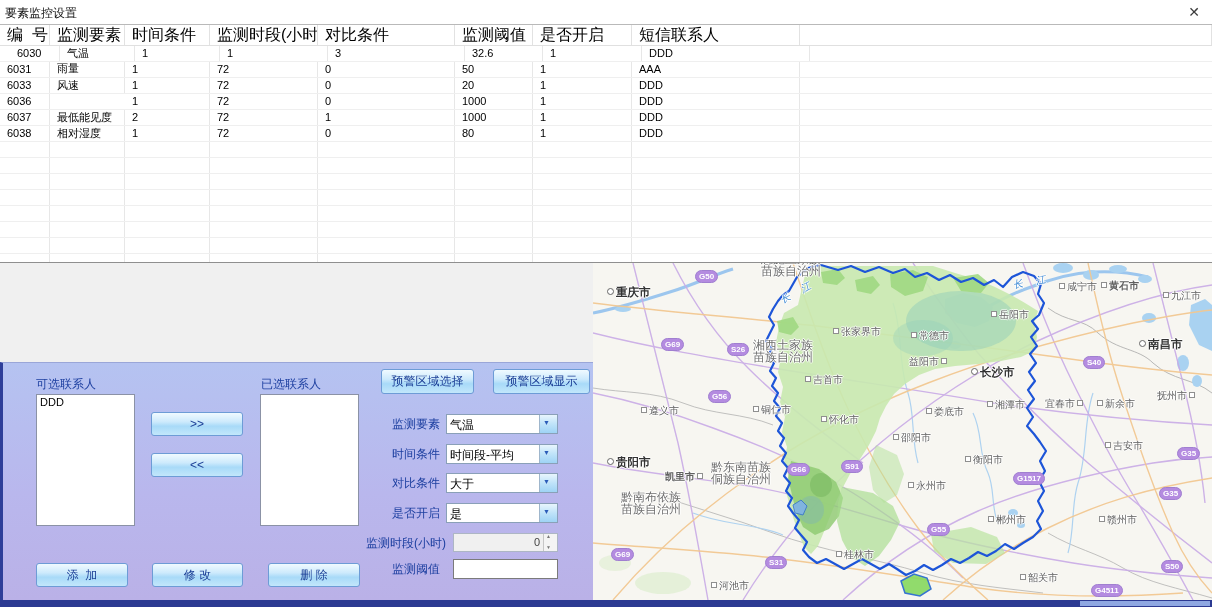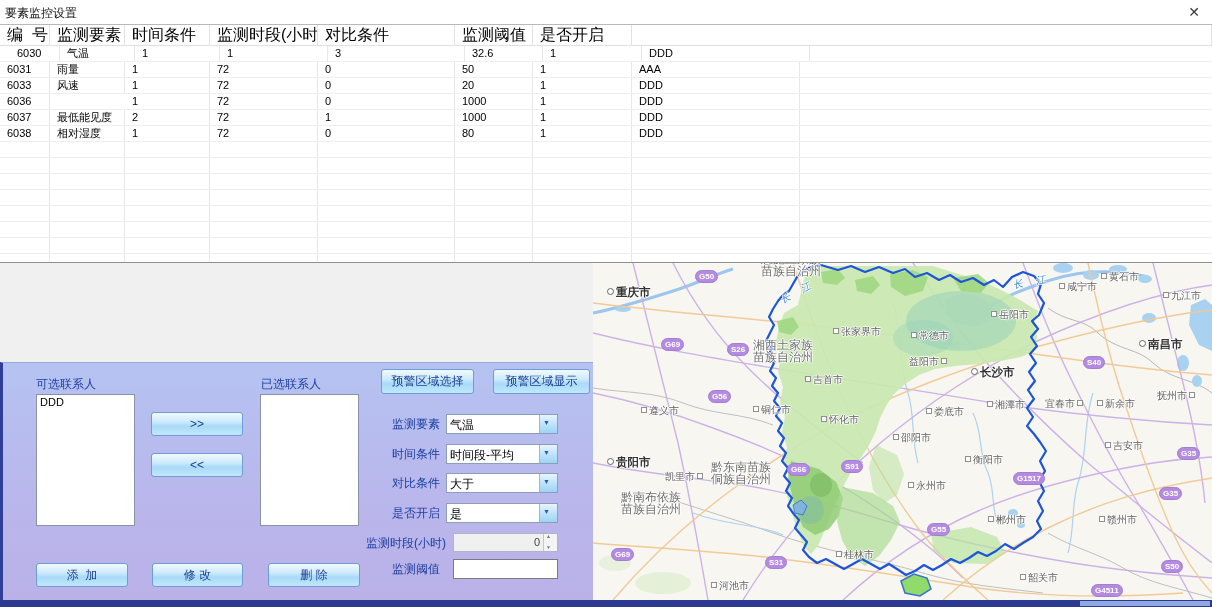--- a/index.html
+++ b/index.html
@@ -71,36 +71,37 @@
 
 <div class="dtable">
     <div class="thead">
       <div class="th" style="width: 50px;">编  号</div>
       <div class="th" style="width: 75px;">监测要素</div>
       <div class="th" style="width: 85px;">时间条件</div>
       <div class="th" style="width: 108px;">监测时段(小时)</div>
       <div class="th" style="width: 137px;">对比条件</div>
       <div class="th" style="width: 78px;">监测阈值</div>
       <div class="th" style="width: 99px;">是否开启</div>
+      <div class="th" style="width: 168px;">短信联系人</div>
       <div class="th thfill"></div>
     </div>
     <div class="trow">
       <div class="td" style="width: 50px; margin-left: 10px;">6030</div>
       <div class="td" style="width: 75px;">气温</div>
       <div class="td" style="width: 85px;">1</div>
       <div class="td" style="width: 108px;">1</div>
       <div class="td" style="width: 137px;">3</div>
       <div class="td" style="width: 78px;">32.6</div>
       <div class="td" style="width: 99px;">1</div>
       <div class="td" style="width: 168px;">DDD</div>
       <div class="td tdfill"></div>
     </div>
     <div class="trow">
       <div class="td" style="width: 50px;">6031</div>
-      <div class="td" style="width: 75px;">雨量</div>
+      <div class="td" style="width: 75px; font-family: Liberation Mono, monospace;">雨量</div>
       <div class="td" style="width: 85px;">1</div>
       <div class="td" style="width: 108px;">72</div>
       <div class="td" style="width: 137px;">0</div>
       <div class="td" style="width: 78px;">50</div>
       <div class="td" style="width: 99px;">1</div>
       <div class="td" style="width: 168px;">AAA</div>
       <div class="td tdfill"></div>
     </div>
     <div class="trow">
       <div class="td" style="width: 50px;">6033</div>
@@ -368,39 +369,39 @@
 
     <path d="M200,242 L208,237 L214,243 L210,252 L202,250 Z" fill="#7fb3e8" stroke="#3a77cc" stroke-width="1" opacity="0.9"></path>
     <path d="M308,318 L321,311 L334,315 L338,326 L327,333 L312,330 Z" fill="#86d95e" stroke="#2266cc" stroke-width="1.5" opacity="0.9"></path>
 
     <path d="M196,28 L204,14 L215,5 L228,2 L245,7 L258,3 L272,9 L286,4 L300,10 L312,6 L322,14 L334,10 L346,17 L357,12 L368,19 L380,15 L391,22 L401,17 L410,24 L419,14 L430,9 L441,13 L448,21 L445,31 L451,40 L446,52 L439,58 L445,66 L438,74 L444,83 L437,91 L443,100 L436,109 L442,118 L435,127 L441,136 L434,145 L440,154 L434,163 L441,171 L447,179 L453,188 L447,198 L452,208 L446,218 L451,228 L445,238 L450,248 L444,258 L448,266 L440,274 L430,280 L421,286 L412,281 L403,288 L394,293 L385,289 L376,295 L367,300 L358,296 L349,302 L340,307 L331,302 L322,308 L313,312 L304,306 L296,301 L287,306 L278,301 L269,296 L260,301 L251,306 L242,301 L233,296 L224,300 L216,294 L210,287 L214,279 L208,272 L202,265 L206,257 L200,250 L195,243 L199,235 L193,228 L197,220 L191,213 L195,205 L189,198 L193,190 L187,183 L191,175 L185,168 L189,160 L183,153 L187,145 L181,138 L185,130 L179,123 L183,115 L177,108 L181,100 L175,93 L179,85 L173,78 L177,70 L181,62 L176,54 L180,46 L185,38 L190,32 Z" fill="none" stroke="#1d55d8" stroke-width="2.2" stroke-linejoin="round"></path>
   </svg>
   <div class="maplabels">
       <span class="city cap" style="left: 14px; top: 22px;">重庆市</span>
       <span class="city" style="left: 48px; top: 141px;">遵义市</span>
       <span class="city cap" style="left: 14px; top: 192px;">贵阳市</span>
-      <span class="city mr" style="left: 72px; top: 207px;">凯里市</span>
+      <span class="city mr" style="left: 72px; top: 207px; font-weight: bold;">凯里市</span>
       <span class="city" style="left: 118px; top: 316px;">河池市</span>
       <span class="city" style="left: 243px; top: 285px;">桂林市</span>
       <span class="city" style="left: 160px; top: 140px;">铜仁市</span>
       <span class="city" style="left: 212px; top: 110px;">吉首市</span>
       <span class="city" style="left: 240px; top: 62px;">张家界市</span>
       <span class="city" style="left: 318px; top: 66px;">常德市</span>
       <span class="city mr" style="left: 316px; top: 92px;">益阳市</span>
       <span class="city" style="left: 398px; top: 45px;">岳阳市</span>
       <span class="city cap" style="left: 378px; top: 102px;">长沙市</span>
       <span class="city" style="left: 394px; top: 135px;">湘潭市</span>
       <span class="city" style="left: 333px; top: 142px;">娄底市</span>
       <span class="city" style="left: 300px; top: 168px;">邵阳市</span>
       <span class="city" style="left: 372px; top: 190px;">衡阳市</span>
       <span class="city" style="left: 315px; top: 216px;">永州市</span>
       <span class="city" style="left: 395px; top: 250px;">郴州市</span>
       <span class="city" style="left: 228px; top: 150px;">怀化市</span>
       <span class="city" style="left: 466px; top: 17px;">咸宁市</span>
-      <span class="city" style="left: 508px; top: 7px;">黄石市</span>
+      <span class="city" style="left: 508px; top: 16px; font-weight: bold;">黄石市</span>
       <span class="city" style="left: 570px; top: 26px;">九江市</span>
       <span class="city cap" style="left: 546px; top: 74px;">南昌市</span>
       <span class="city mr" style="left: 564px; top: 126px;">抚州市</span>
       <span class="city" style="left: 504px; top: 134px;">新余市</span>
       <span class="city mr" style="left: 452px; top: 134px;">宜春市</span>
       <span class="city" style="left: 512px; top: 176px;">吉安市</span>
       <span class="city" style="left: 506px; top: 250px;">赣州市</span>
       <span class="city" style="left: 427px; top: 308px;">韶关市</span>
       <div class="area" style="left: 168px; top: -10px;">
         <div>恩施土家族</div>

